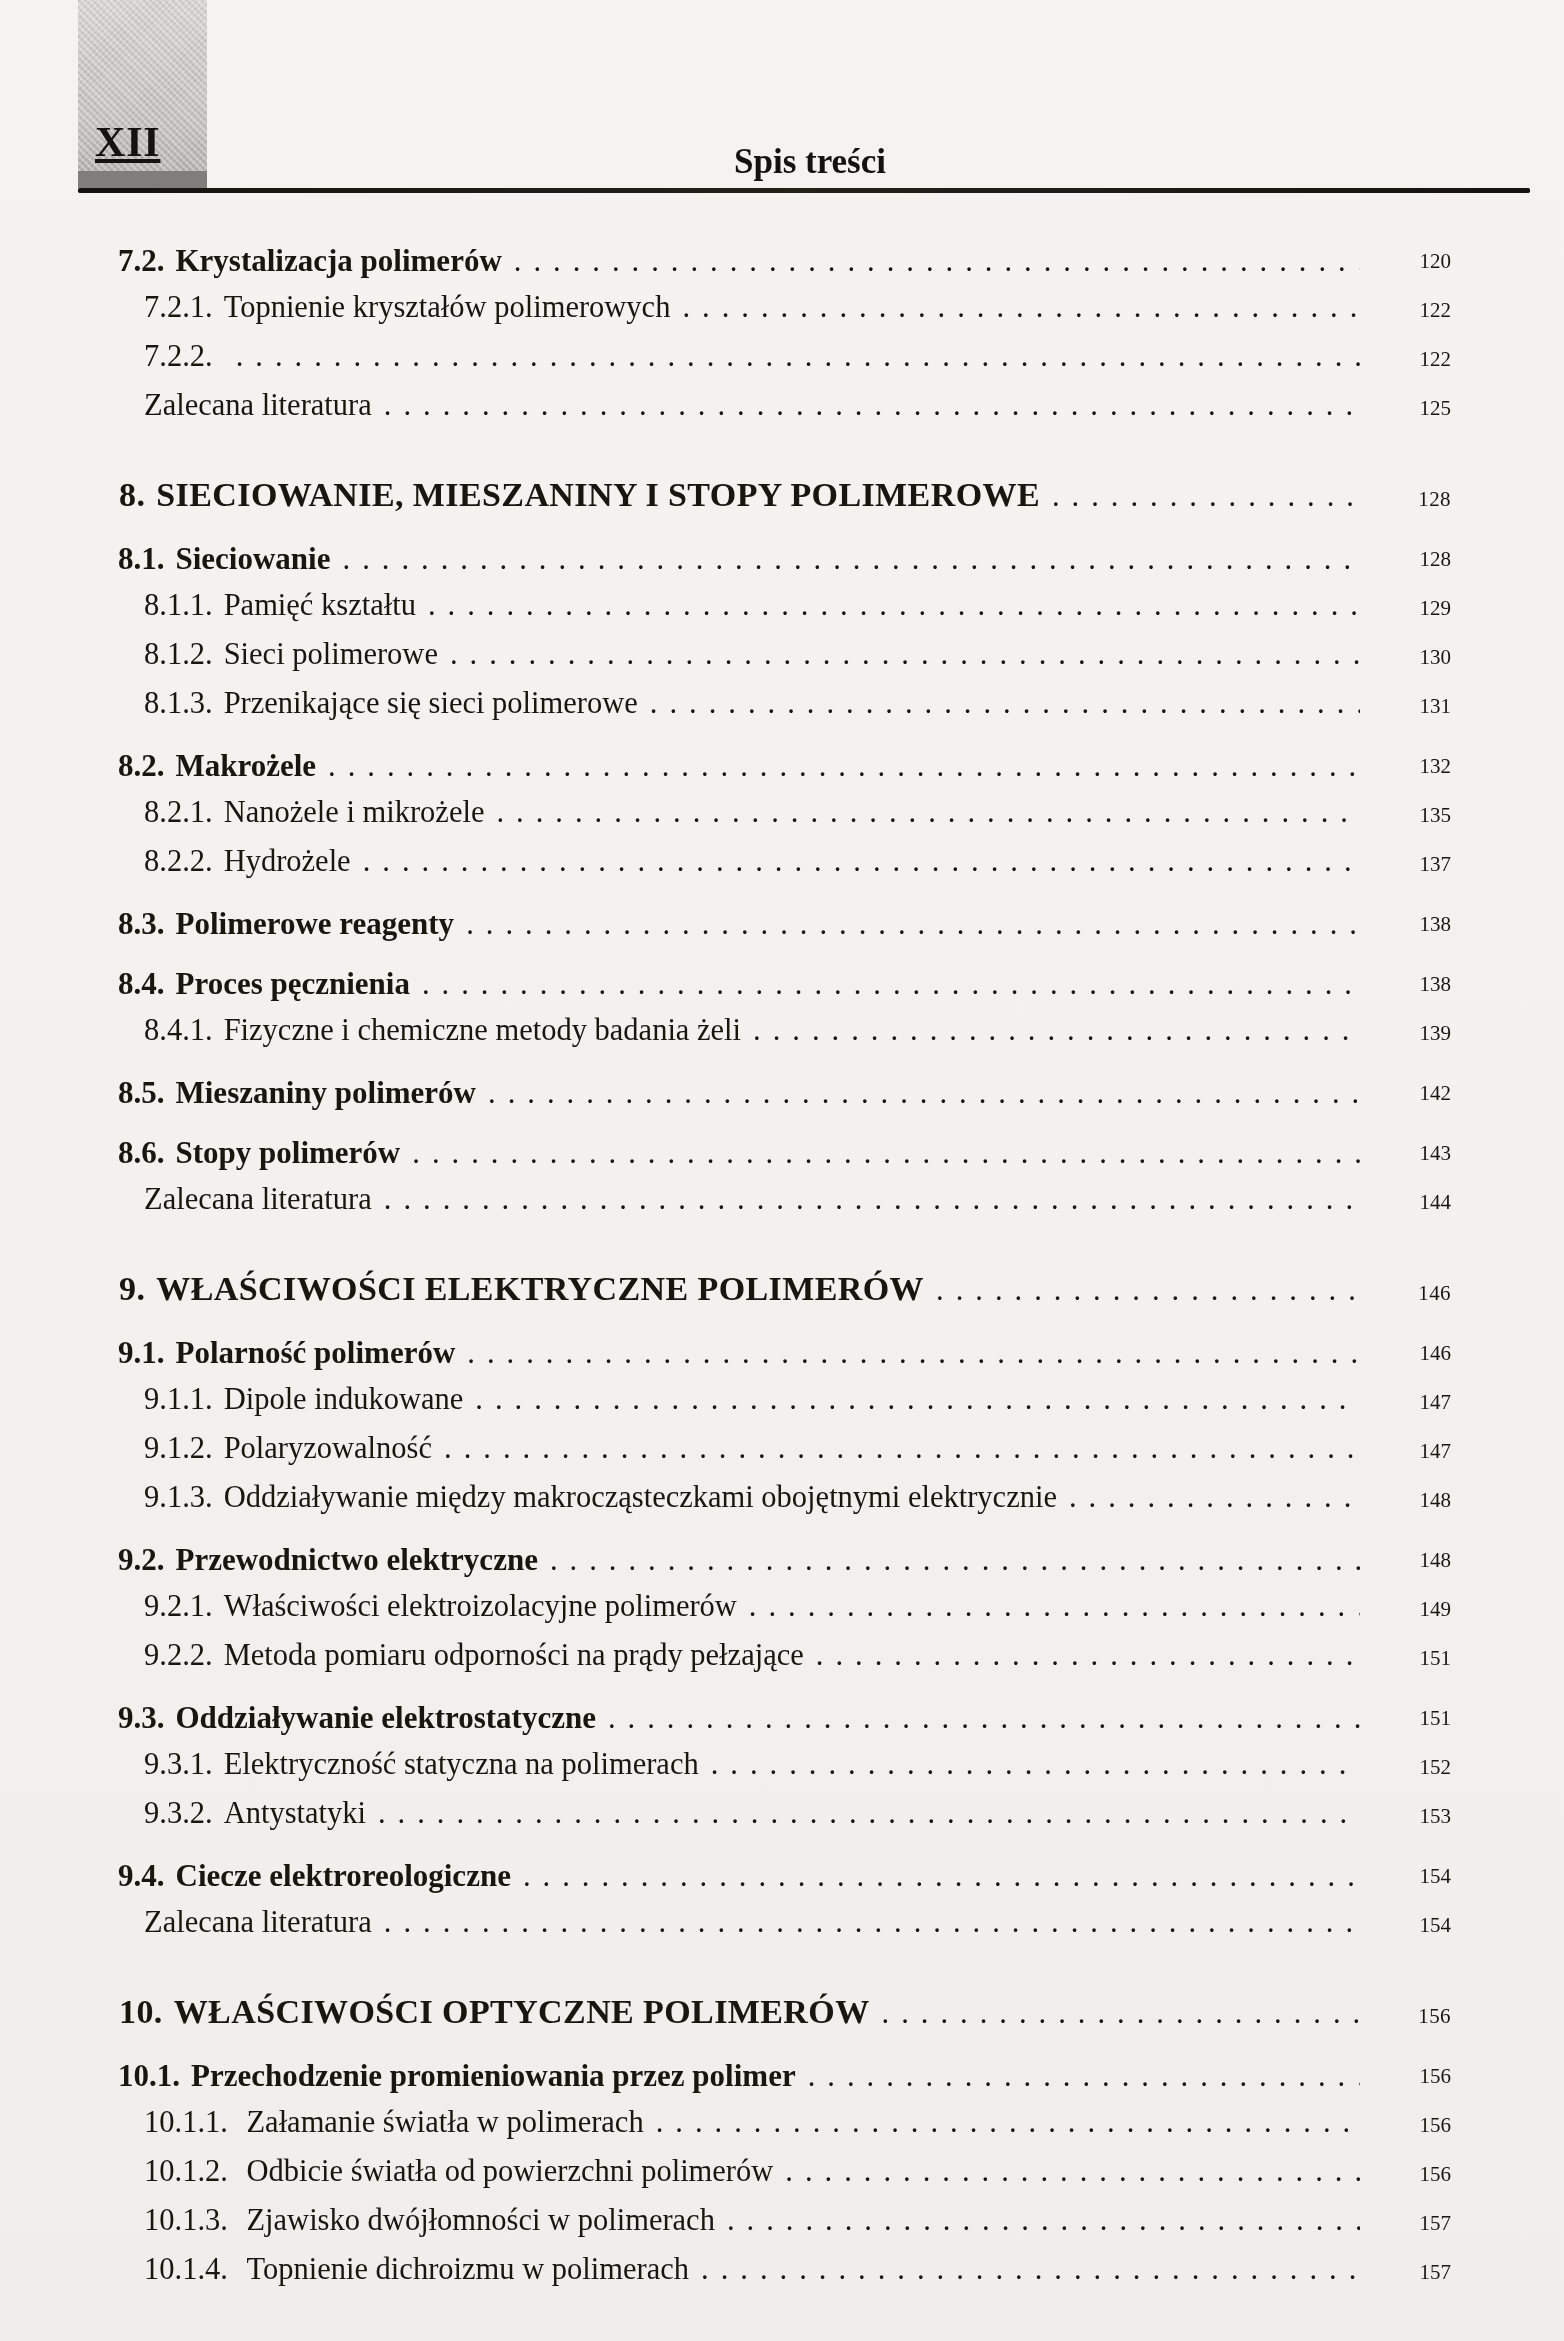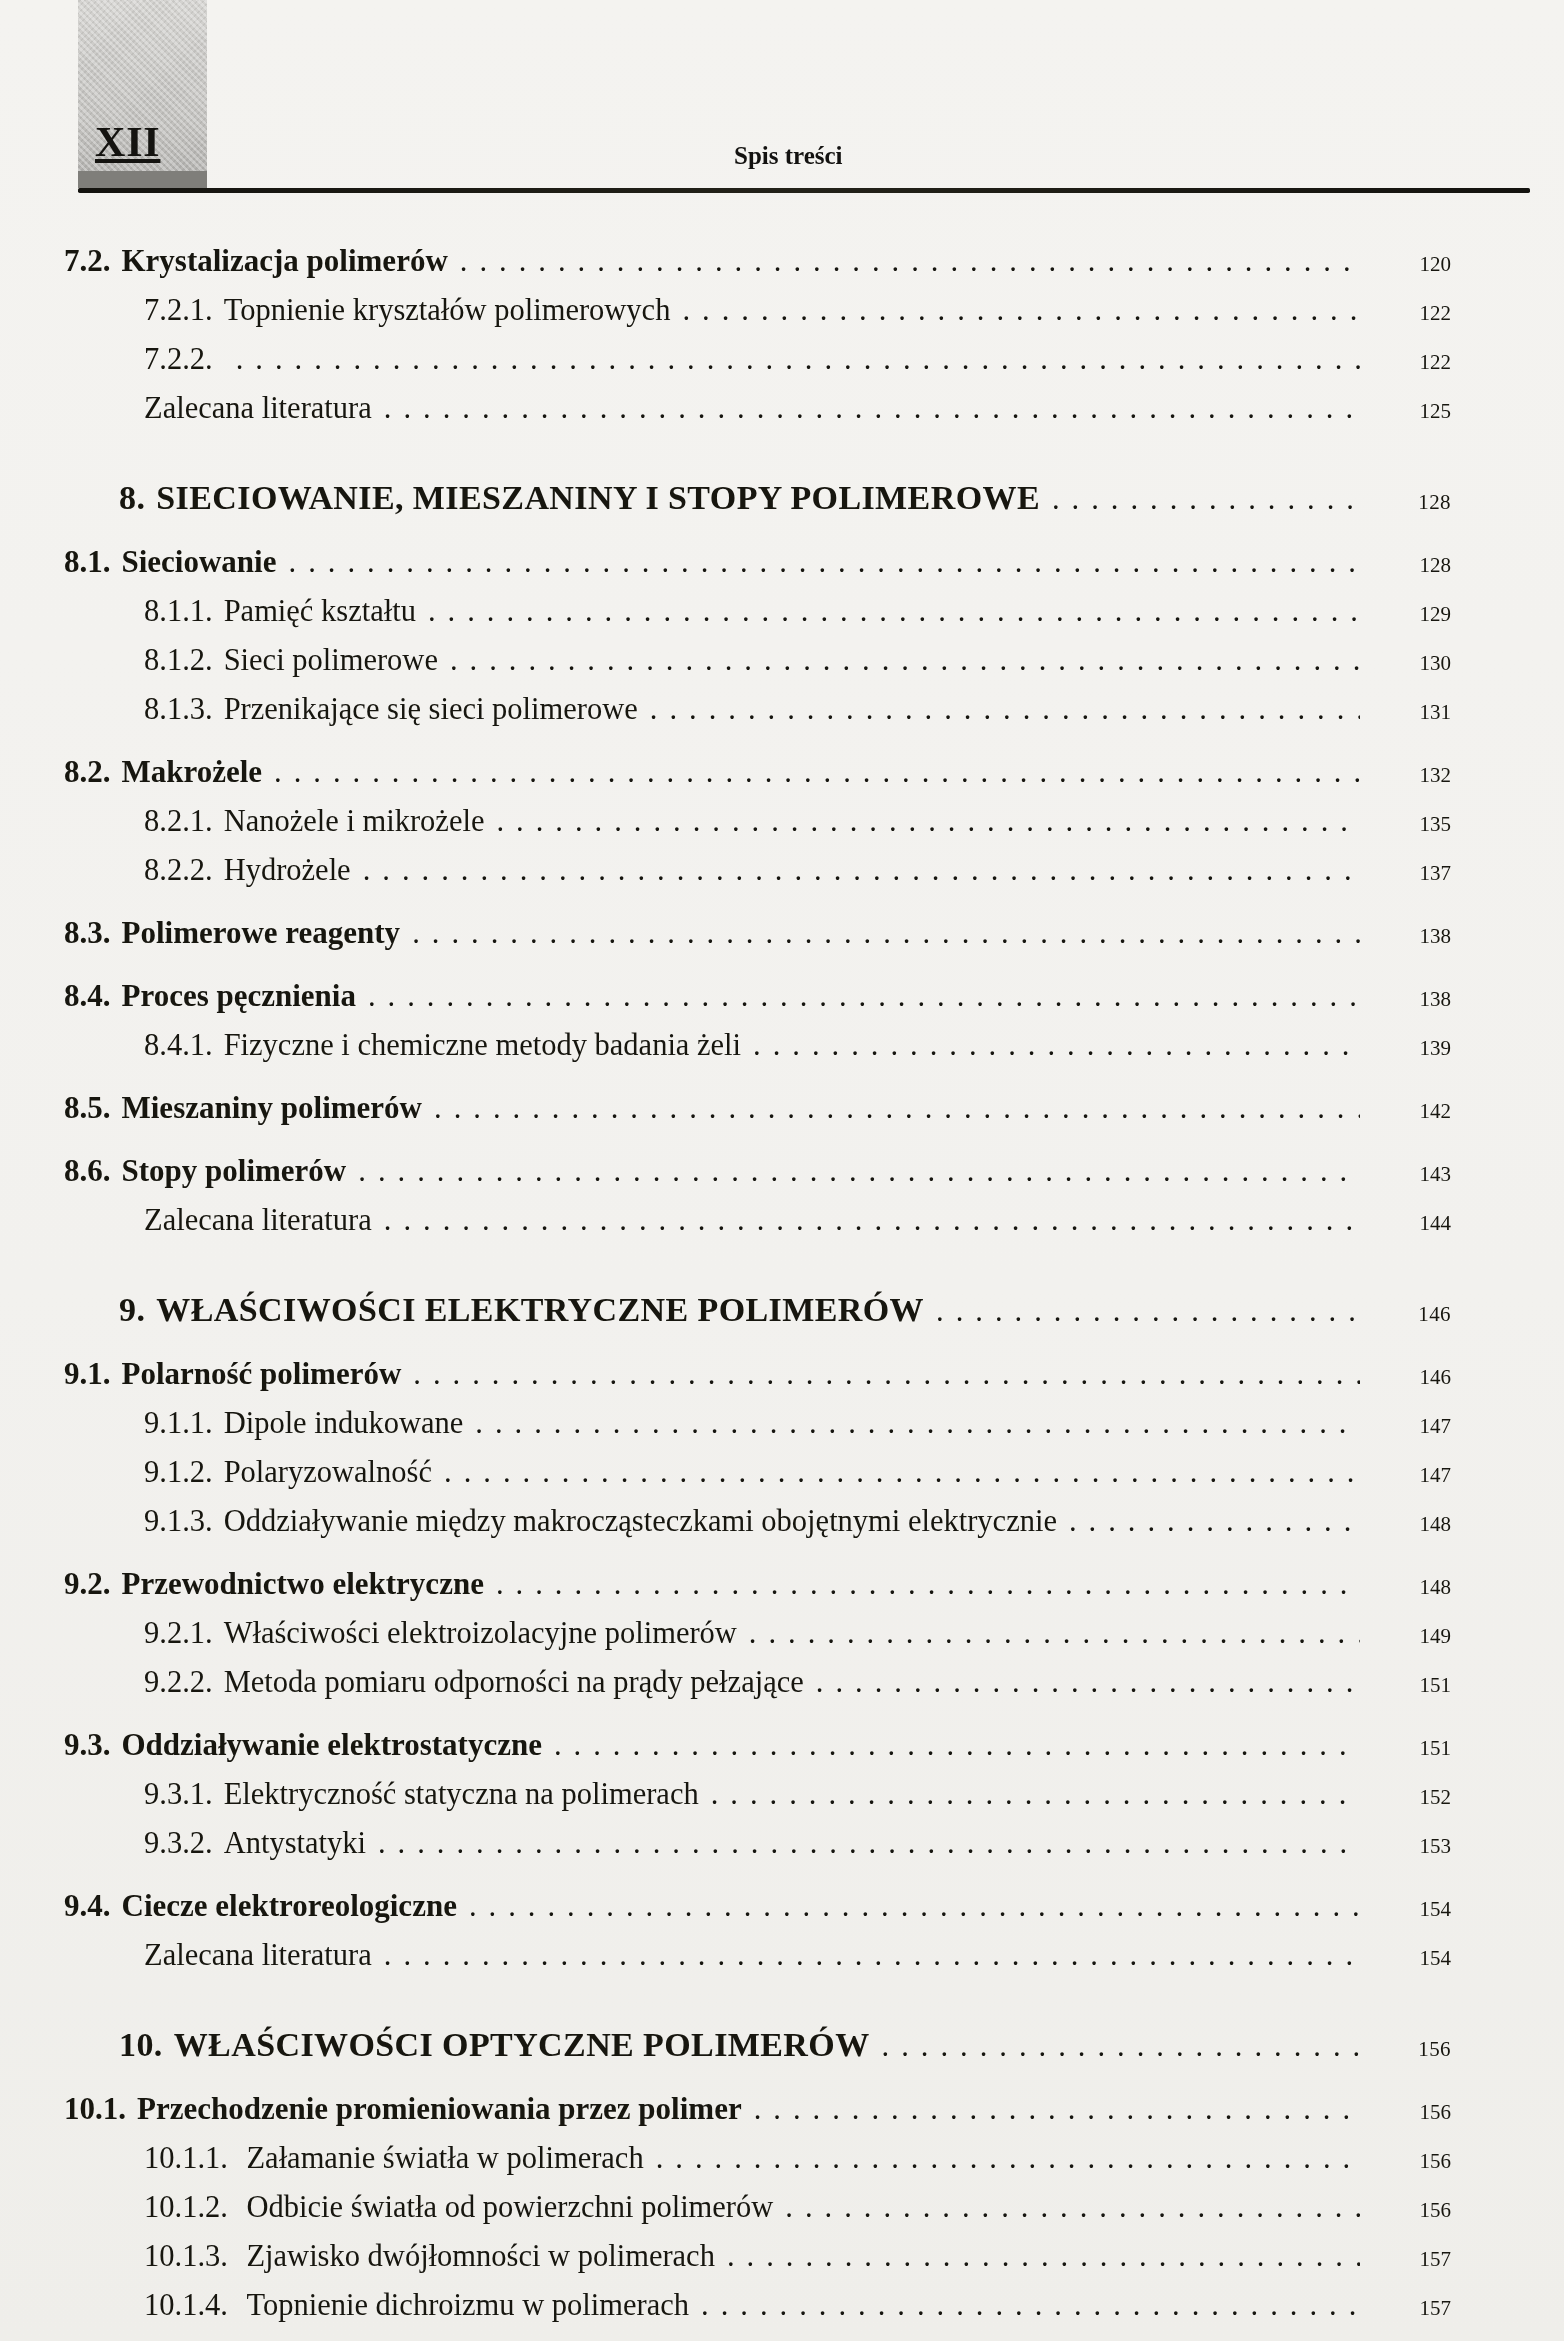--- a/index.html
+++ b/index.html
@@ -29,21 +29,21 @@
   .corner-box::after {
     content: ""; position: absolute; left: 0; bottom: -17px;
     width: 100%; height: 17px; background: #7f7e7a;
   }
   .corner-label {
     position: absolute; left: 17px; bottom: 5.1px;
     font-weight: bold; font-size: 42px; letter-spacing: 0.8px; color: #141310; text-decoration: underline;
   }
   .running-title {
     position: absolute; left: 734px; top: 142px;
-    font-weight: bold; font-size: 25px; color: #131210;
+    font-weight: bold; font-size: 35px; color: #131210;
   }
   .header-rule {
     position: absolute; left: 78px; top: 188px;
     width: 1452px; height: 5.1px;
     background: linear-gradient(90deg, #14130f 0%, #232219 50%, #14130f 100%);
     border-radius: 1.7px;
   }
 
   
   .toc {
@@ -54,21 +54,21 @@
     display: flex; align-items: baseline;
     font-size: 30.5px; line-height: 46px;
     white-space: nowrap;
   }
   .row.section { font-weight: bold; font-size: 31px; margin-top: 14px; }
   .row.chapter { font-weight: bold; font-size: 34px; margin-top: 41px; margin-bottom: 12px; letter-spacing: 0.4px; }
   .row.sub, .row.lit { font-weight: normal; }
   .row:first-child { margin-top: 0; }
 
   .chapter { padding-left: 119px; }
-  .section { padding-left: 64px; }
+  .section { padding-left: 118px; align-items: center; }
   .sub, .lit { padding-left: 116px; margin-left: 28px; }
 
   .num { margin-right: 11px; }
   .num:empty { margin-right: 0; }
   .num.widenum { margin-right: 18.6px; }
 
   .leader {
     flex: 1 1 auto;
     overflow: hidden;
     white-space: nowrap;

